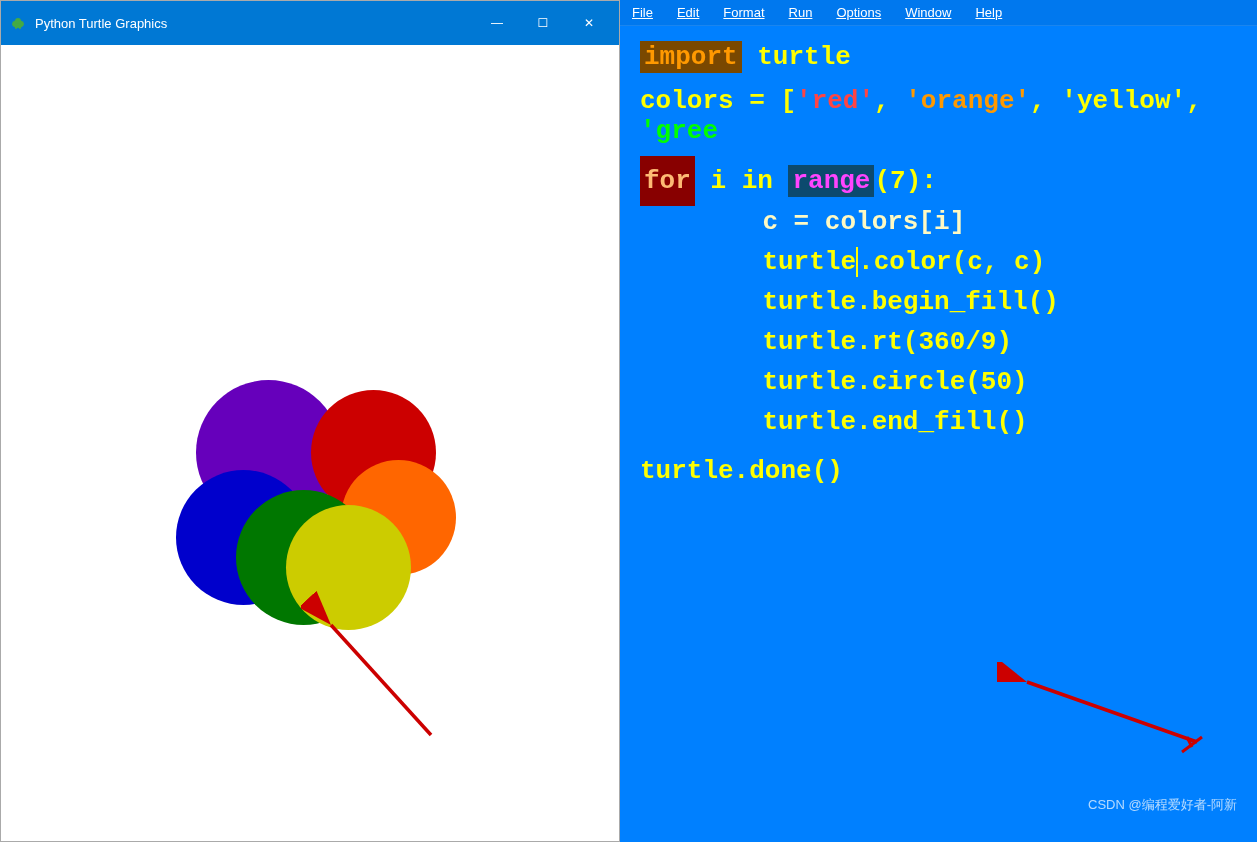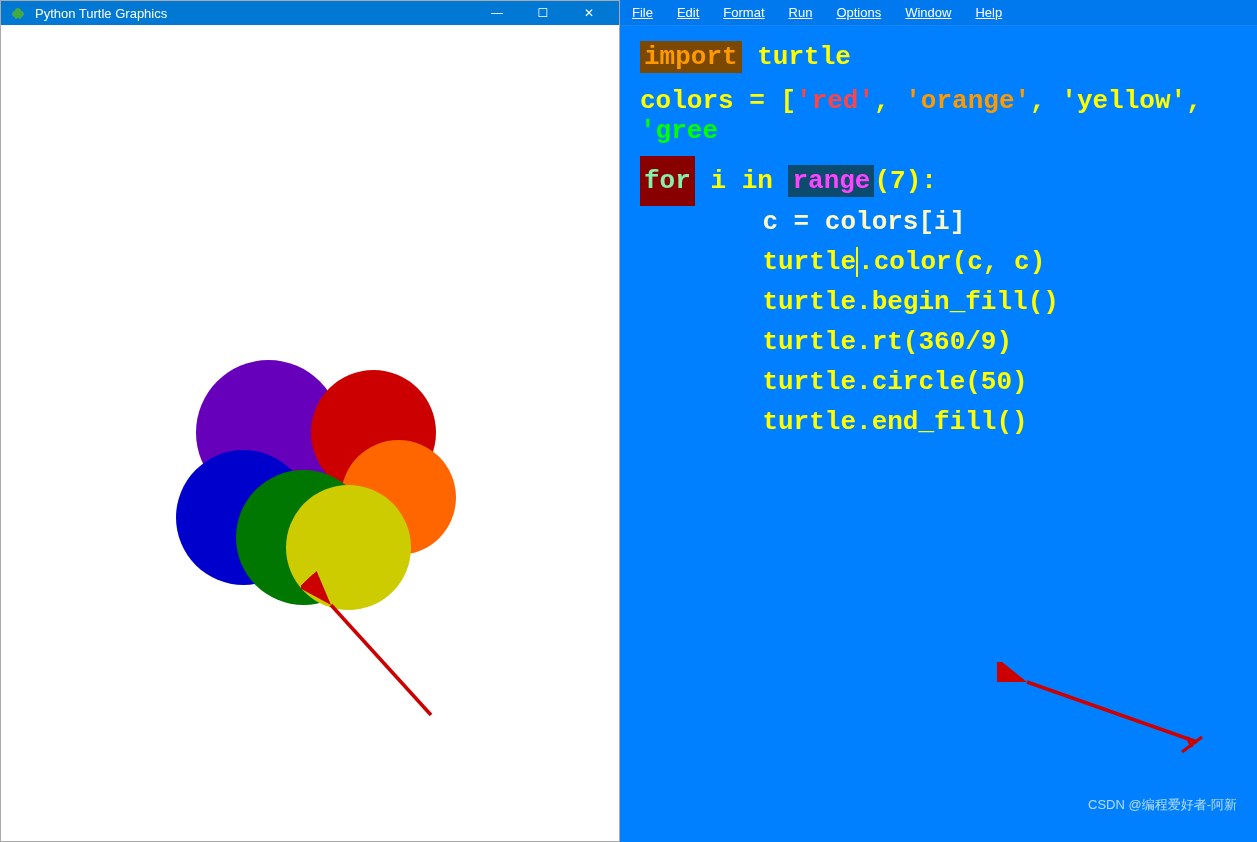--- a/index.html
+++ b/index.html
@@ -18,21 +18,21 @@
       height: 842px;
       background: #f0f0f0;
       display: flex;
       flex-direction: column;
       border: 1px solid #aaa;
     }
 
     .turtle-titlebar {
       background: #0078d4;
       color: white;
-      height: 24px;
+      height: 44px;
       display: flex;
       align-items: center;
       padding: 0 8px;
       font-family: 'Segoe UI', Arial, sans-serif;
       font-size: 13px;
       user-select: none;
     }
 
     .turtle-titlebar-icon {
       width: 18px;
@@ -229,21 +229,21 @@
       <span class="code-text" style="color:#ff9900;">'orange'</span>
       <span class="code-text" style="color:#ffff00;">, </span>
       <span class="code-text" style="color:#ffff00;">'yellow'</span>
       <span class="code-text" style="color:#ffff00;">, </span>
       <span class="code-text" style="color:#00ff00;">'gree</span>
     </div>
 
     <div style="height:10px;"></div>
 
     <div class="code-line">
-      <span class="code-text" style="color:#86efac; background:#880000; padding:10px 4px;">for</span>
+      <span class="code-text" style="color:#fdba74; background:#880000; padding:10px 4px;">for</span>
       <span class="code-text" style="color:#ffff00;"> i </span>
       <span class="code-text" style="color:#ffff00;">in</span>
       <span class="code-text" style="color:#ffff00;"> </span>
       <span class="code-text" style="color:#ff44ff; background:#0c4a6e; padding:1px 4px;">range</span>
       <span class="code-text" style="color:#ffff00;">(7):</span>
     </div>
 
     <div class="code-line tight">
       <span class="code-text" style="color:#fef9c3; padding-left:60px;">    c = colors[i]</span>
     </div>
@@ -273,20 +273,23 @@
     </div>
 
     <div style="height:8px;"></div>
 
     <div class="code-line tight">
       <span class="code-text" style="color:#ffff00; padding-left:60px;">    turtle.end_fill()</span>
     </div>
 
     <div style="height:14px;"></div>
 
+    <div class="code-line">
+      <span class="code-text" style="color:#ffff00;">turtle.done()</span>
+    </div>
 
     <svg class="red-arrow-right" style="position:absolute; right:40px; bottom:80px; width:220px; height:100px;">
       <defs>
         <marker id="arrowhead-right" markerWidth="10" markerHeight="7" refX="0" refY="3.5" orient="auto">
           <polygon points="0 3.5, 10 0, 10 7" fill="#cc0000"></polygon>
         </marker>
       </defs>
       <line x1="200" y1="80" x2="30" y2="20" stroke="#cc0000" stroke-width="3.5" marker-end="url(#arrowhead-right)"></line>
 
       <line x1="195" y1="85" x2="190" y2="75" stroke="#cc0000" stroke-width="3"></line>

